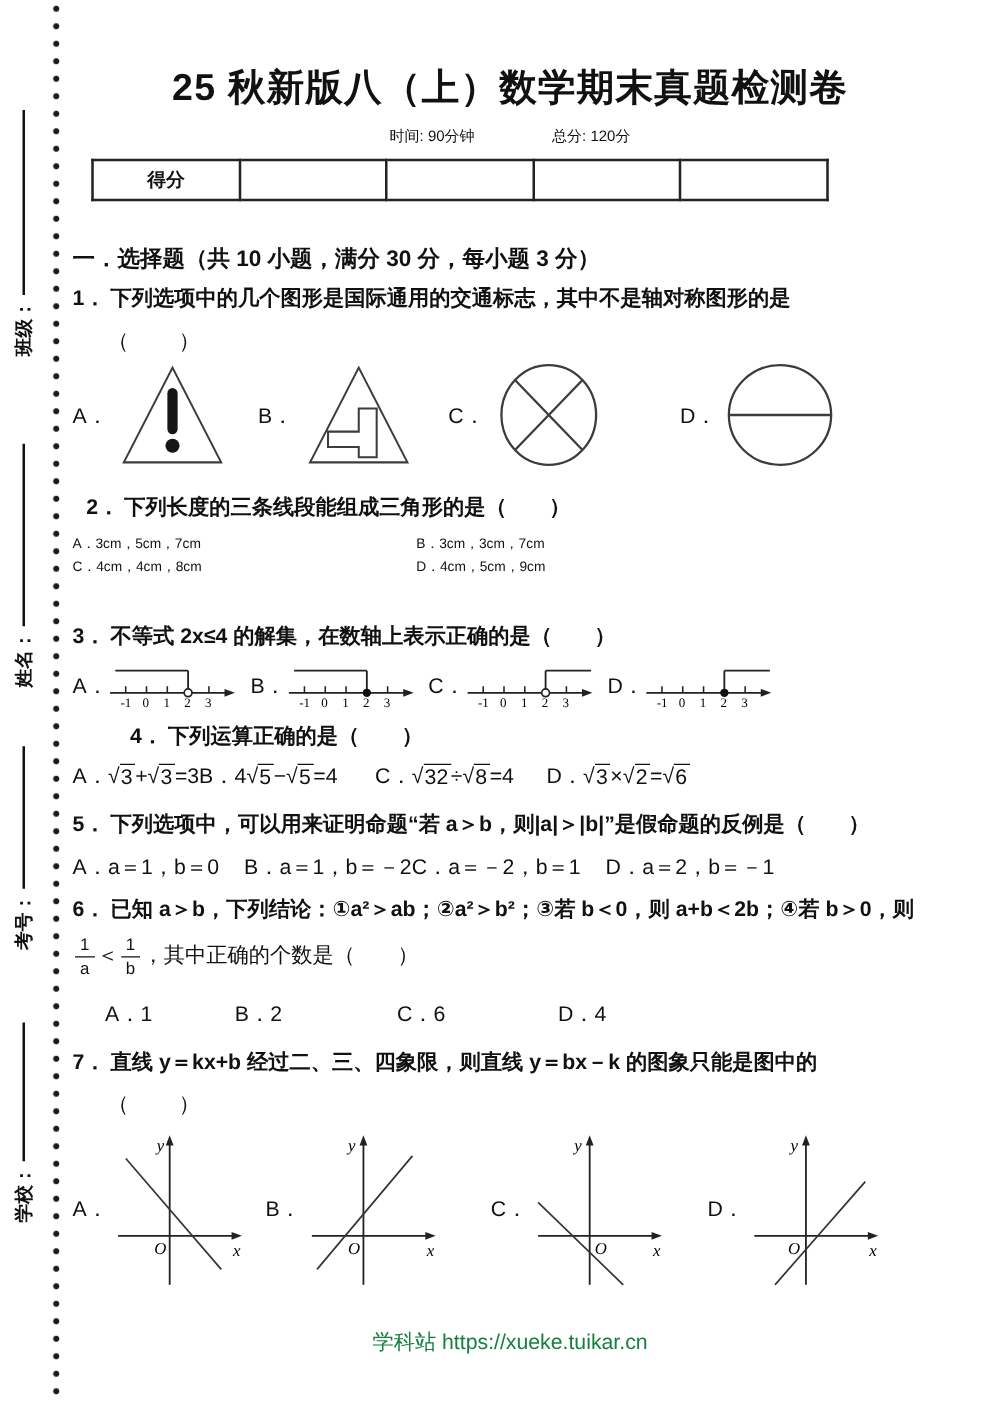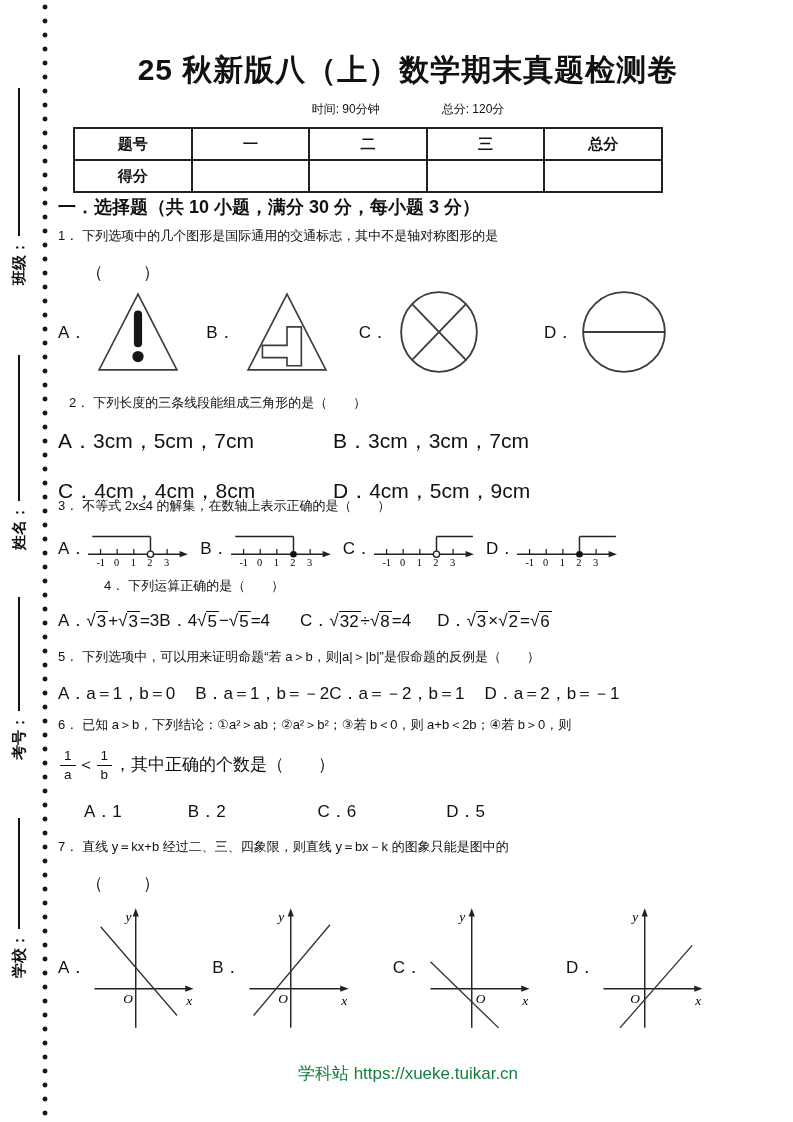--- a/index.html
+++ b/index.html
@@ -12,26 +12,26 @@
         transform:rotate(-90deg);transform-origin:0 0;font-size:15px;font-weight:700;color:#111;}
   .side-group .fill-line{flex:1;border-bottom:2px solid #111;margin-left:4px;}
   .main{position:absolute;left:58px;top:0;width:700px;}
   .abs{position:absolute;}
   .title{width:700px;text-align:center;font-size:30px;font-weight:700;letter-spacing:1px;}
   .subtitle{width:700px;display:flex;justify-content:center;gap:62px;font-size:12px;}
   table.score{border-collapse:collapse;table-layout:fixed;width:590px;}
   table.score td{border:2px solid #222;height:30px;text-align:center;
         font-size:15px;font-weight:700;padding:0;}
   .sec-heading{font-size:18px;font-weight:700;}
-  .qline{font-size:13px;white-space:nowrap;}
+  .qline{font-size:17px;white-space:nowrap;font-weight:bold;}
   .qnum{margin-right:4px;}
   .paren-line{font-size:17px;padding-left:28px;letter-spacing:2px;}
   .figrow{display:flex;align-items:center;}
   .figrow .opt-label{font-size:17px;}
-  .optgrid{display:grid;grid-template-columns:275px auto;row-gap:22px;font-size:21px;}
+  .optgrid{display:grid;grid-template-columns:275px auto;row-gap:4px;font-size:11px;}
   .inlineopts{display:flex;align-items:center;font-size:17px;}
   .nlopt{display:flex;align-items:center;}
   .sq{display:inline-flex;align-items:flex-start;}
   .sq .rad{border-top:1.6px solid #111;padding:1px 2px 0 1px;line-height:1.05;}
   .frac{display:inline-block;text-align:center;vertical-align:middle;font-size:13.5px;line-height:1.15;margin:0 2px;}
   .frac .n{display:block;border-bottom:1.5px solid #111;padding:0 4px 1px;}
   .frac .d{display:block;padding-top:1px;}
   .footer{width:700px;text-align:center;font-size:17px;color:#15803d;}
   svg text{font-family:"Liberation Serif","DejaVu Serif",serif;}
   .axis-lab{font-style:italic;}
@@ -64,27 +64,20 @@
 
     <div class="abs title" style="left:0;top:50px;">25 秋新版八（上）数学期末真题检测卷</div>
 
     <div class="abs subtitle" style="left:0;top:101px;">
       <span>时间: 90分钟</span>
       <span>总分: 120分</span>
     </div>
 
     <table class="score abs" style="left:15px;top:127px;">
       <tbody>
-      <tr>
-        <td>题号</td>
-        <td>一</td>
-        <td>二</td>
-        <td>三</td>
-        <td>总分</td>
-      </tr>
       <tr>
         <td>得分</td>
         <td></td>
         <td></td>
         <td></td>
         <td></td>
       </tr>
       </tbody>
     </table>
 
@@ -270,21 +263,21 @@
     <div class="abs qline" style="left:0;top:716px;">
       <span class="qnum">6．</span><span>已知 a＞b，下列结论：①a²＞ab；②a²＞b²；③若 b＜0，则 a+b＜2b；④若 b＞0，则</span>
     </div>
     <div class="abs" style="left:0;top:748px;font-size:17px;">
       <span class="frac"><span class="n">1</span><span class="d">a</span></span><span>＜</span><span class="frac"><span class="n">1</span><span class="d">b</span></span><span>，其中正确的个数是（　　）</span>
     </div>
     <div class="abs inlineopts" style="left:26px;top:800px;">
       <span>A．1</span>
       <span style="margin-left:66px;">B．2</span>
       <span style="margin-left:92px;">C．6</span>
-      <span style="margin-left:90px;">D．5</span>
+      <span style="margin-left:90px;">D．4</span>
     </div>
 
     <div class="abs qline" style="left:0;top:838px;">
       <span class="qnum">7．</span><span>直线 y＝kx+b 经过二、三、四象限，则直线 y＝bx－k 的图象只能是图中的</span>
     </div>
     <div class="abs paren-line" style="left:0;top:872px;">（　　）</div>
 
     <div class="abs figrow" style="left:0;top:902px;">
       <span class="opt-label">A．</span>
       <svg width="112" height="130" viewBox="0 0 108 126" style="margin:0 12px 0 2px;">

